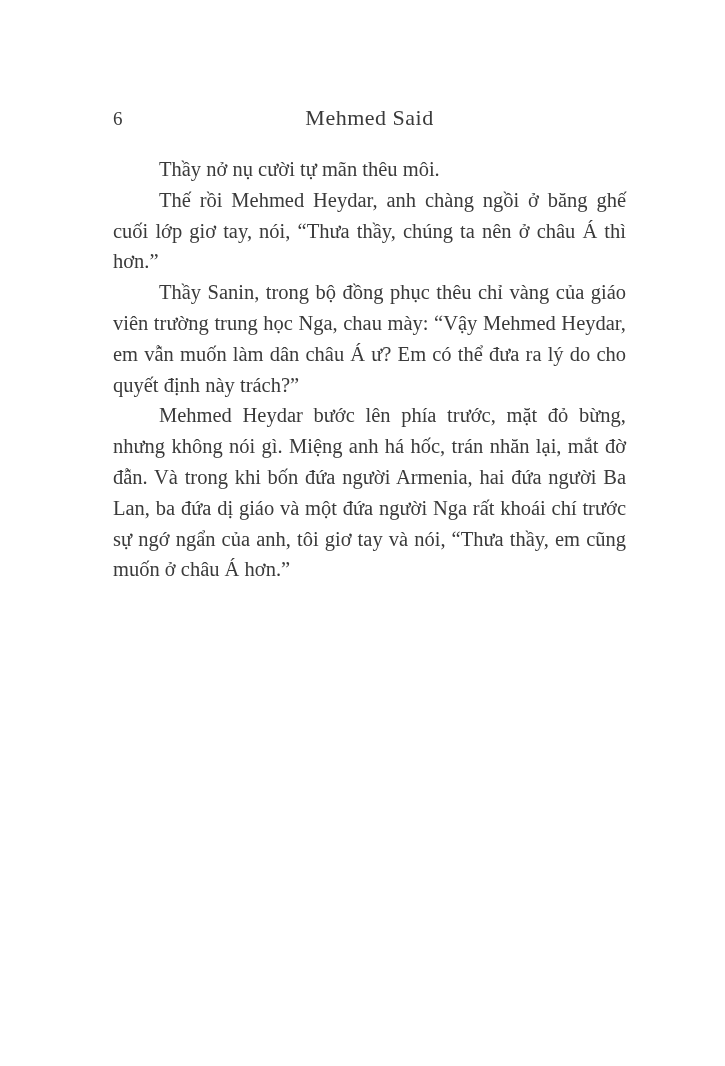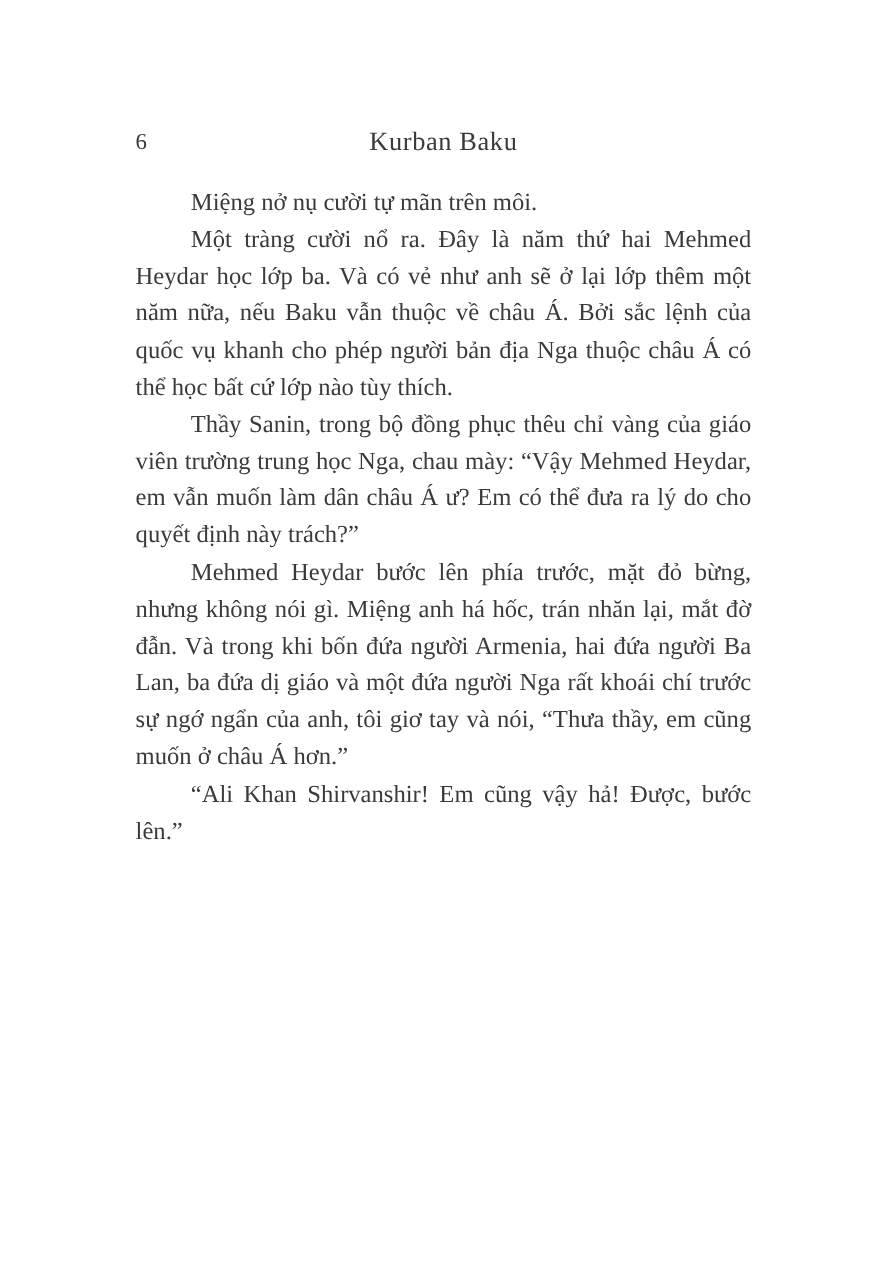--- a/index.html
+++ b/index.html
@@ -51,23 +51,22 @@
   .para.indent {
     text-indent: 46px;
   }
 </style>
 </head>
 <body>
 
 <div class="page">
   <header class="running-header">
     <span class="page-number">6</span>
-    <span class="running-head">Kurban Baku</span>
+    <span class="running-head">Mehmed Said</span>
   </header>
 
   <main class="body-text" id="paragraphs">
-      <p class="para indent">Miệng nở nụ cười tự mãn trên môi.</p>
-      <p class="para indent">Một tràng cười nổ ra. Đây là năm thứ hai Mehmed Heydar học lớp ba. Và có vẻ như anh sẽ ở lại lớp thêm một năm nữa, nếu Baku vẫn thuộc về châu Á. Bởi sắc lệnh của quốc vụ khanh cho phép người bản địa Nga thuộc châu Á có thể học bất cứ lớp nào tùy thích.</p>
+      <p class="para indent">Thầy nở nụ cười tự mãn thêu môi.</p>
+      <p class="para indent">Thế rồi Mehmed Heydar, anh chàng ngồi ở băng ghế cuối lớp giơ tay, nói, “Thưa thầy, chúng ta nên ở châu Á thì hơn.”</p>
       <p class="para indent">Thầy Sanin, trong bộ đồng phục thêu chỉ vàng của giáo viên trường trung học Nga, chau mày: “Vậy Mehmed Heydar, em vẫn muốn làm dân châu Á ư? Em có thể đưa ra lý do cho quyết định này trách?”</p>
       <p class="para indent">Mehmed Heydar bước lên phía trước, mặt đỏ bừng, nhưng không nói gì. Miệng anh há hốc, trán nhăn lại, mắt đờ đẫn. Và trong khi bốn đứa người Armenia, hai đứa người Ba Lan, ba đứa dị giáo và một đứa người Nga rất khoái chí trước sự ngớ ngẩn của anh, tôi giơ tay và nói, “Thưa thầy, em cũng muốn ở châu Á hơn.”</p>
-      <p class="para indent">“Ali Khan Shirvanshir! Em cũng vậy hả! Được, bước lên.”</p>
     </main>
 </div>
 
 </body></html>

